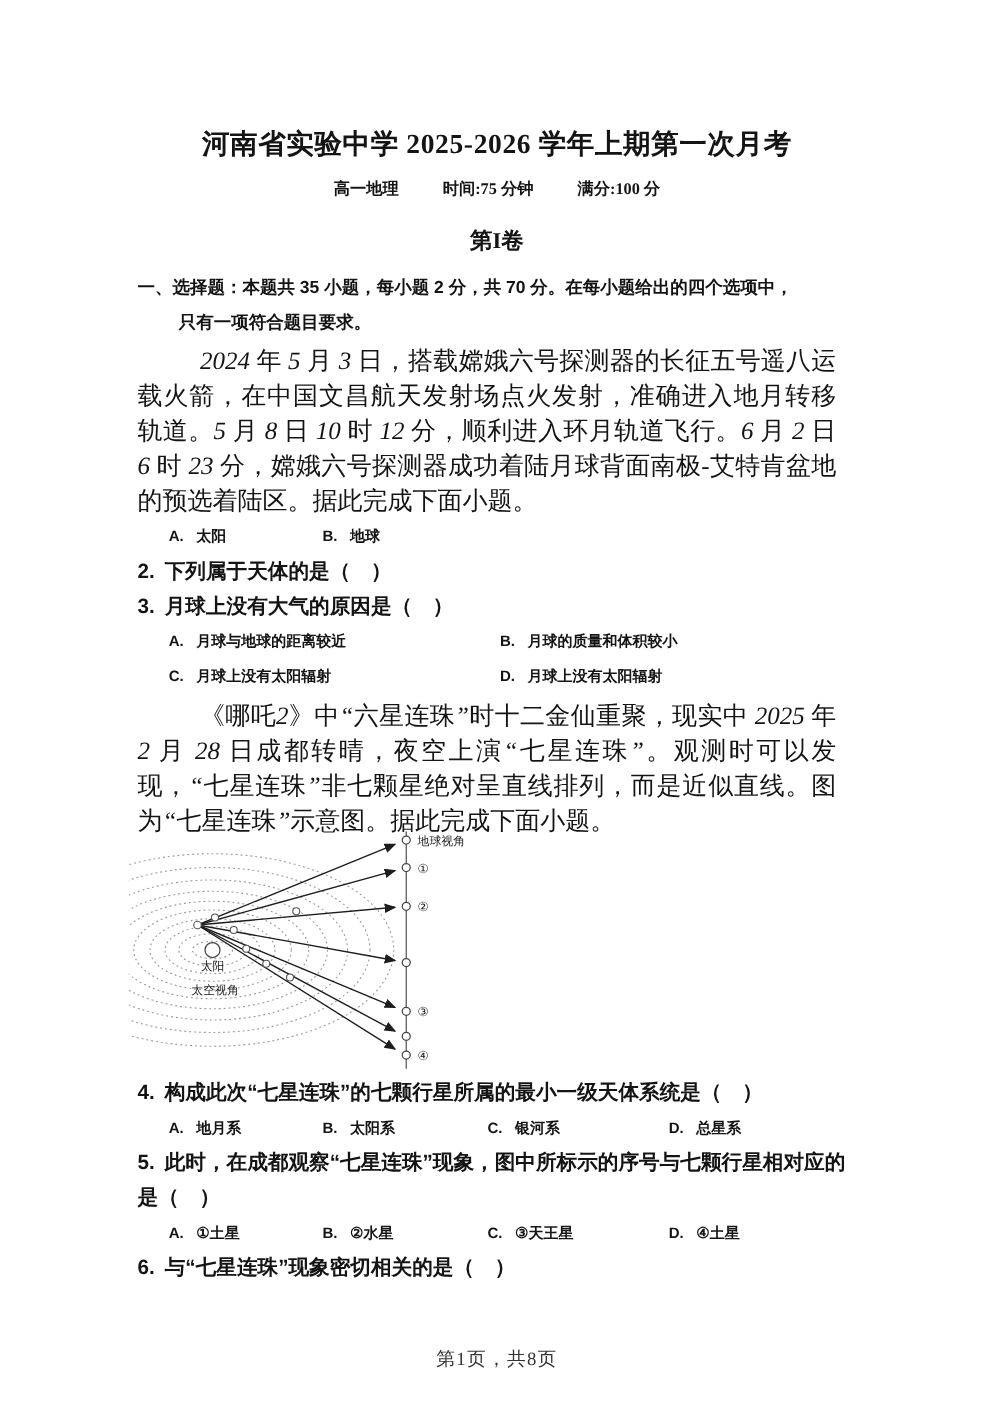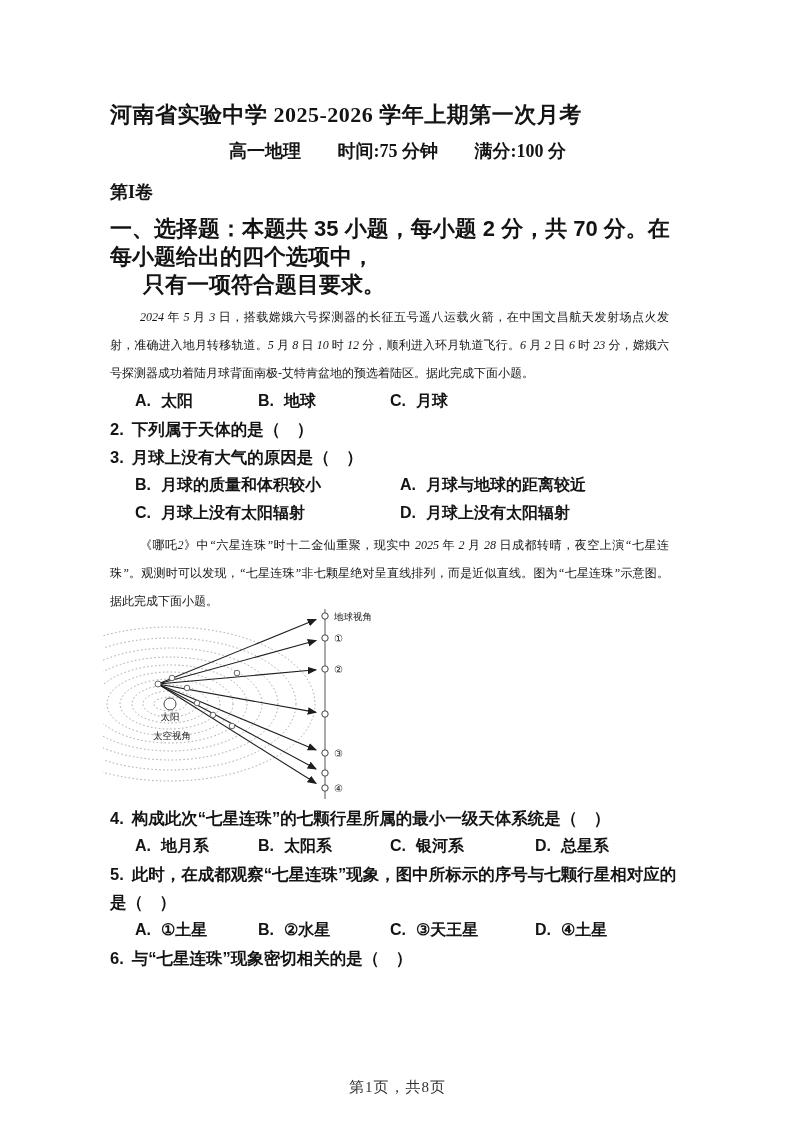--- a/index.html
+++ b/index.html
@@ -7,50 +7,50 @@
     position:relative;
     width:795px;height:1123px;
     background:#ffffff;
     box-sizing:border-box;
     padding:101px 110px 0 110px;
     font-family:"Liberation Serif", serif;
     color:#141414;
     overflow:hidden;
   }
   .title{
-    font-size:22px;font-weight:bold;text-align:left;
+    font-size:22px;font-weight:bold;text-align:center;
     line-height:28px;letter-spacing:0.5px;
   }
   .subtitle{
-    margin-top:10px;font-size:18px;font-weight:bold;
+    margin-top:10px;font-size:13px;font-weight:bold;
     text-align:center;line-height:24px;
   }
   .subtitle span{margin:0 16px;}
   .volume{
     margin-top:16px;font-size:18px;font-weight:bold;
-    text-align:left;line-height:26px;
+    text-align:center;line-height:26px;
   }
   .instr{
-    margin-top:10px;font-size:22px;font-weight:bold;line-height:28px;
+    margin-top:10px;font-size:14px;font-weight:bold;line-height:28px;
     font-family:"Liberation Sans", sans-serif;
   }
   .instr .cont{display:block;padding-left:33px;}
   .passage{
-    margin:4px 16px 0 0;font-size:12px;line-height:28px;
+    margin:4px 16px 0 0;font-size:20px;line-height:28px;
     text-indent:2.5em;text-align:justify;
     font-style:oblique 8deg;
   }
   .qtext{
     font-size:16.5px;font-weight:600;line-height:28px;
     font-family:"Liberation Sans", sans-serif;
   }
   .q-num{margin-right:8px;}
   .opts{
     display:grid;margin-left:25px;line-height:28px;
-    font-size:16px;font-weight:600;
+    font-size:12px;font-weight:600;
     font-family:"Liberation Sans", sans-serif;
   }
   .opts-4{grid-template-columns:123px 132px 145px 1fr;}
   .opts-2{grid-template-columns:265px 1fr;}
   .opt-label{margin-right:10px;}
   .figure{
     width:380px;height:195px;
     margin:-6px 0 0 -7px;
   }
   .figure svg{display:block;}
@@ -82,29 +82,28 @@
   <div class="instr">
     <span>一、选择题：本题共 35 小题，每小题 2 分，共 70 分。在每小题给出的四个选项中，</span>
     <span class="cont">只有一项符合题目要求。</span>
   </div>
 
   <p class="passage">2024 年 5 月 3 日，搭载嫦娥六号探测器的长征五号遥八运载火箭，在中国文昌航天发射场点火发射，准确进入地月转移轨道。5 月 8 日 10 时 12 分，顺利进入环月轨道飞行。6 月 2 日 6 时 23 分，嫦娥六号探测器成功着陆月球背面南极-艾特肯盆地的预选着陆区。据此完成下面小题。</p>
 
   <div class="opts opts-4">
     <span class="opt"><span class="opt-label">A.</span><span>太阳</span></span>
     <span class="opt"><span class="opt-label">B.</span><span>地球</span></span>
-    <span class="opt"><span class="opt-label">C.</span><span>月球</span></span>
   </div>
 
   <div class="qtext"><span class="q-num">2.</span><span>下列属于天体的是（　）</span></div>
 
   <div class="qtext"><span class="q-num">3.</span><span>月球上没有大气的原因是（　）</span></div>
   <div class="opts opts-2">
+    <span class="opt"><span class="opt-label">A.</span><span>月球与地球的距离较近</span></span>
     <span class="opt"><span class="opt-label">B.</span><span>月球的质量和体积较小</span></span>
-    <span class="opt"><span class="opt-label">A.</span><span>月球与地球的距离较近</span></span>
     <span class="opt"><span class="opt-label">C.</span><span>月球上没有太阳辐射</span></span>
     <span class="opt"><span class="opt-label">D.</span><span>月球上没有太阳辐射</span></span>
   </div>
 
   <p class="passage">《哪吒2》中“六星连珠”时十二金仙重聚，现实中 2025 年 2 月 28 日成都转晴，夜空上演“七星连珠”。观测时可以发现，“七星连珠”非七颗星绝对呈直线排列，而是近似直线。图为“七星连珠”示意图。据此完成下面小题。</p>
 
   <div class="figure">
     <svg width="380" height="195" viewBox="0 0 380 195">
       <defs>
         <marker id="arw" markerWidth="9" markerHeight="8" refX="7.5" refY="3.5" orient="auto">

